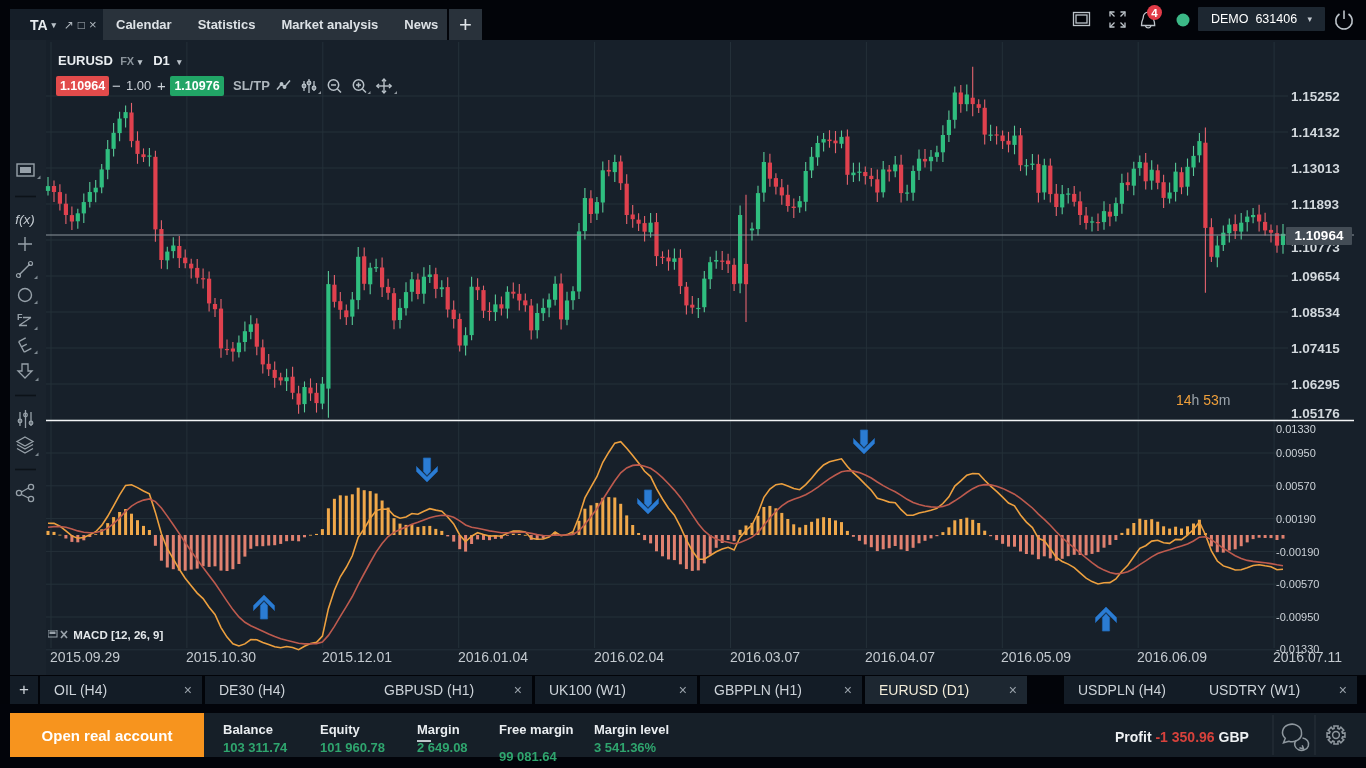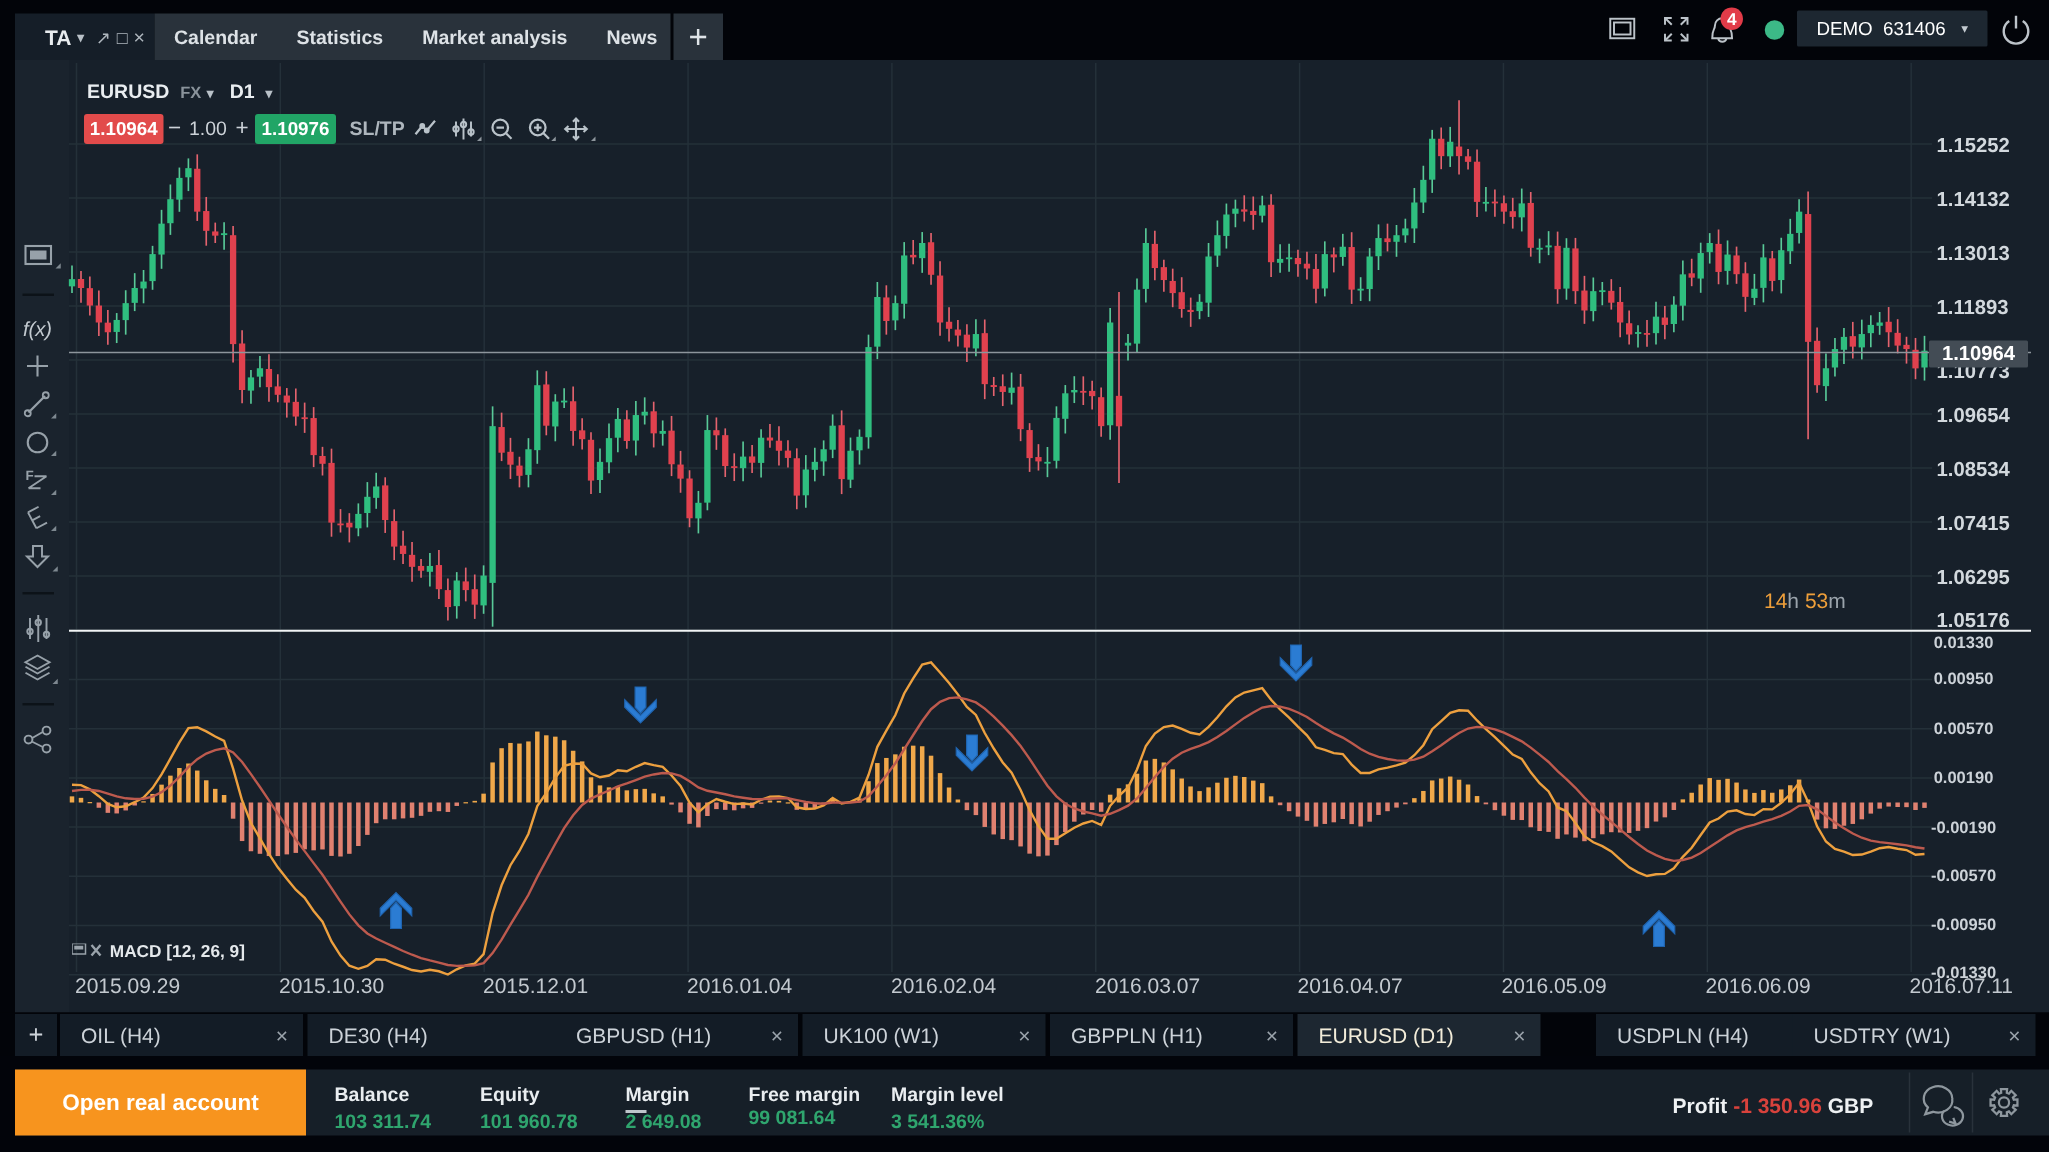--- a/index.html
+++ b/index.html
@@ -31,21 +31,21 @@
 .btab .x{color:#9aa3ab;font-size:14px}
 
 #statusbar{position:absolute;left:10px;top:713px;width:1356px;height:44px;background:#161f28}
 #orange{position:absolute;left:10px;top:713px;width:194px;height:44px;background:#f7941e;color:#fff;font-weight:bold;font-size:15px;display:flex;align-items:center;justify-content:center}
 .slabel{color:#e9edf0;font-size:13px;font-weight:bold}
 .sval{color:#2fa56e;font-size:13px;font-weight:bold}
 .sfield{position:absolute;top:722px}
 
 .plabel{position:absolute;left:1291px;width:64px;color:#d2d8dd;font-size:13.5px;font-weight:bold}
 #ptag{position:absolute;left:1286px;top:227px;width:66px;height:18px;background:#434c55;color:#fff;font-size:13.5px;font-weight:bold;text-align:center;line-height:18px;border-radius:1px}
-.mlabel{position:absolute;left:1276px;width:66px;text-align:center;color:#ccd2d8;font-size:11px;font-weight:bold}
+.mlabel{position:absolute;left:1276px;width:66px;text-align:left;color:#ccd2d8;font-size:11px;font-weight:normal}
 .dlabel{position:absolute;top:649px;color:#c3c9cf;font-size:14px}
 #countdown{position:absolute;left:1176px;top:392px;color:#ef9f3a;font-size:14px}
 #macdlabel{position:absolute;left:48px;top:629px;color:#e4e8eb;font-size:11.5px;font-weight:bold}
 #tabplus{position:absolute;left:10px;top:676px;width:28px;height:28px;background:#131c26;color:#cdd3d9;font-size:17px;display:flex;align-items:center;justify-content:center}
 .btab.active{background:#1d2731;color:#f2ecd9}
 </style></head>
 <body>
 <div id="stage">
 
 <div id="chart"></div>
@@ -857,21 +857,21 @@
 <div class="sfield" style="left:320px">
       <div class="slabel">Equity</div>
       <div class="sval" style="margin-top:3px">101 960.78</div>
     </div>
 <div class="sfield" style="left:417px">
       <div class="slabel">Margin</div>
       <div class="sval" style="margin-top:3px">2 649.08</div>
     </div>
 <div class="sfield" style="left:499px">
       <div class="slabel">Free margin</div>
-      <div class="sval" style="margin-top:0">99 081.64</div>
+      <div class="sval" style="margin-top:12px">99 081.64</div>
     </div>
 <div class="sfield" style="left:594px">
       <div class="slabel">Margin level</div>
       <div class="sval" style="margin-top:3px">3 541.36%</div>
     </div>
     <div style="position:absolute;left:417px;top:740px;width:14px;height:2px;background:#bfc6cb"></div>
     <div style="position:absolute;left:1115px;top:729px;font-size:14px;font-weight:bold"><span style="color:#eef1f3">Profit </span><span style="color:#d8423c">-1 350.96</span><span style="color:#eef1f3"> GBP</span></div>
     <svg class="abs" style="left:1260px;top:713px" width="106" height="44" viewBox="0 0 106 44">
       <line x1="13" y1="2" x2="13" y2="42" stroke="#29323b" stroke-width="1"></line>
       <line x1="55" y1="2" x2="55" y2="42" stroke="#29323b" stroke-width="1"></line>

